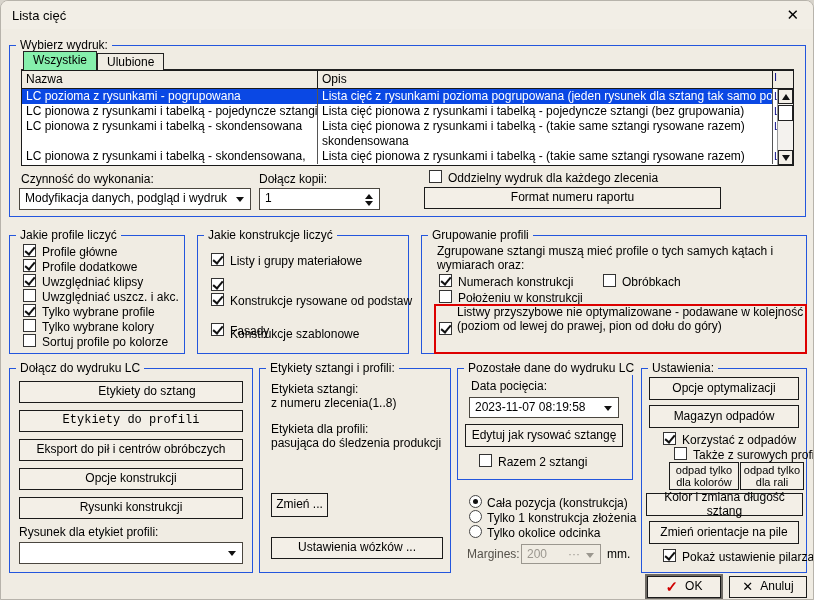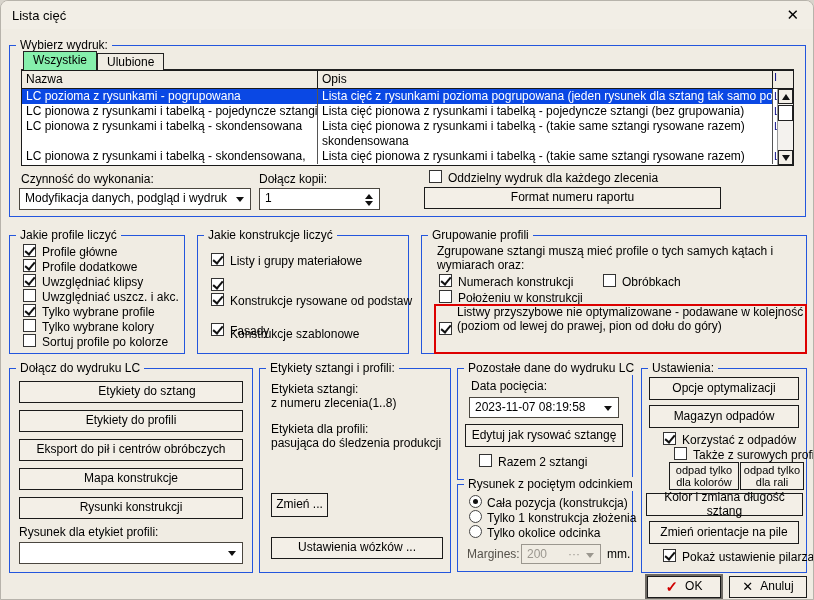--- a/index.html
+++ b/index.html
@@ -176,23 +176,23 @@
   <span class="cb" style="left:438px;top:289px;"></span>
   <span class="lbl" style="left:457px;top:290px;">Położeniu w konstrukcji</span>
   <div id="redbox"></div>
   <span class="cb on" style="left:438px;top:321px;"></span>
   <div class="abs" style="left:456px;top:304px;width:348px;line-height:14px;">Listwy przyszybowe nie optymalizowane - podawane w kolejność (poziom od lewej do prawej, pion od dołu do góry)</div>
 
   <div class="group" style="left:8px;top:367px;width:244px;height:205px;">
     <span class="glabel">Dołącz do wydruku LC</span>
   </div>
   <div class="btn" style="left:18px;top:380px;width:224px;height:22px;padding-left:32px;">Etykiety do sztang</div>
-  <div class="btn" style="left:18px;top:409px;width:224px;height:22px;">Etykiety do profili</div>
+  <div class="btn" style="left:18px;top:409px;width:224px;height:22px;font-family:Liberation Mono, monospace;">Etykiety do profili</div>
   <div class="btn" style="left:18px;top:438px;width:224px;height:22px;">Eksport do pił i centrów obróbczych</div>
-  <div class="btn" style="left:18px;top:467px;width:224px;height:22px;">Mapa konstrukcje</div>
+  <div class="btn" style="left:18px;top:467px;width:224px;height:22px;">Opcje konstrukcji</div>
   <div class="btn" style="left:18px;top:496px;width:224px;height:22px;">Rysunki konstrukcji</div>
   <span class="lbl" style="left:18px;top:524px;">Rysunek dla etykiet profili:</span>
   <div class="combo" style="left:18px;top:541px;width:224px;height:22px;">
     <span></span>
     <span class="darr"></span>
   </div>
 
   <div class="group" style="left:258px;top:367px;width:192px;height:205px;">
     <span class="glabel">Etykiety sztangi i profili:</span>
   </div>
@@ -208,23 +208,20 @@
   </div>
   <span class="lbl" style="left:470px;top:378px;">Data pocięcia:</span>
   <div class="combo" style="left:468px;top:396px;width:150px;height:21px;">
     <span>2023-11-07 08:19:58</span>
     <span class="darr"></span>
   </div>
   <div class="btn" style="left:464px;top:423px;width:158px;height:23px;">Edytuj jak rysować sztangę</div>
   <span class="cb" style="left:478px;top:453px;"></span>
   <span class="lbl" style="left:497px;top:454px;">Razem 2 sztangi</span>
 
-  <div class="group" style="left:456px;top:483px;width:176px;height:88px;">
-    <span class="glabel">Rysunek z pociętym odcinkiem</span>
-  </div>
   <span class="rb on" style="left:468px;top:494px;"></span>
   <span class="lbl" style="left:486px;top:495px;">Cała pozycja (konstrukcja)</span>
   <span class="rb" style="left:468px;top:509px;"></span>
   <span class="lbl" style="left:486px;top:510px;">Tylko 1 konstrukcja złożenia</span>
   <span class="rb" style="left:468px;top:524px;"></span>
   <span class="lbl" style="left:486px;top:525px;">Tylko okolice odcinka</span>
   <span class="lbl" style="left:466px;top:546px;color:#55514a;">Margines:</span>
   <div class="combo disabled" style="left:520px;top:543px;width:80px;height:20px;">
     <span>200</span>
     <span class="abs" style="right:20px;top:2px;">···</span>

